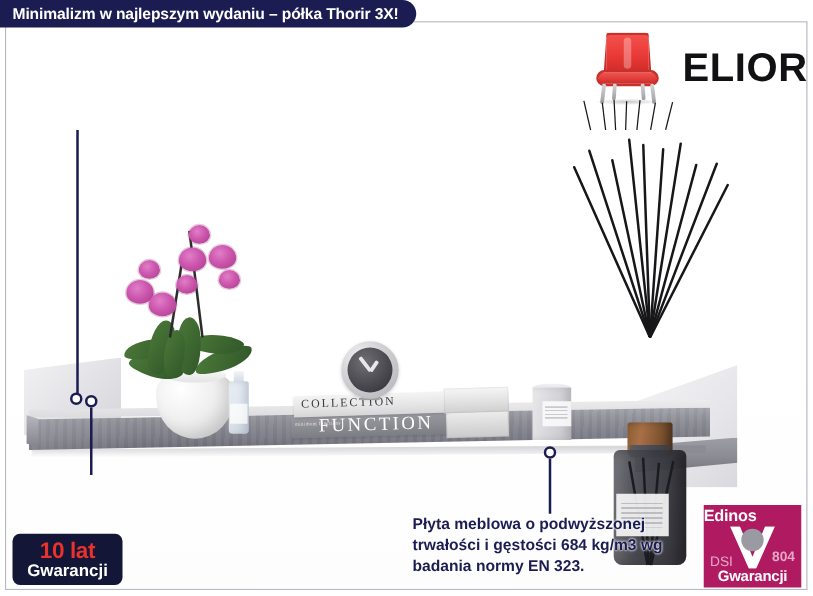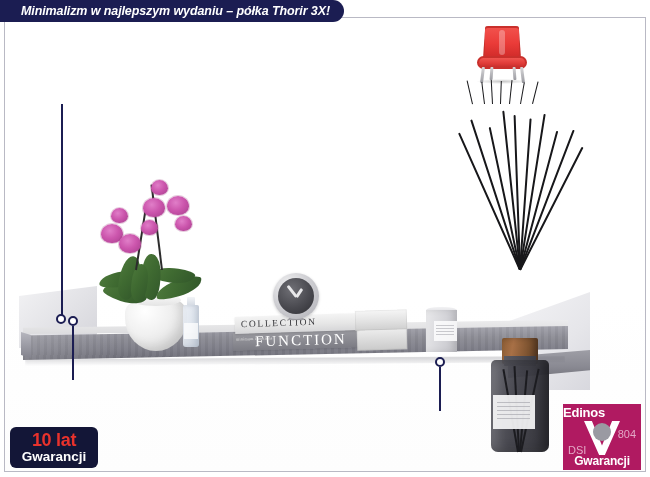--- a/index.html
+++ b/index.html
@@ -11,21 +11,21 @@
   
   .frame {
     position:absolute; left:4px; top:17px; width:642px; height:455px;
     border:1px solid #b9b9c4; background:#ffffff;
   }
 
   
   .ribbon {
     position:absolute; left:0px; top:0px; height:22px;
     background:#1b1d52; border-radius:0 11px 11px 0;
-    padding:0 14px 0 21px; display:flex; align-items:center; z-index:40;font-style:italic;
+    padding:0 14px 0 10px; display:flex; align-items:center; z-index:40;
   }
   .ribbon-text {
     color:#ffffff; font-size:12.5px; font-weight:bold; letter-spacing:-0.1px;
     white-space:nowrap;
   }
 
   
   .scene { position:absolute; left:5px; top:18px; width:640px; height:453px; overflow:hidden; }
 
   
@@ -327,21 +327,21 @@
     clip-path:polygon(0% 0%, 22% 0%, 50% 72%, 78% 0%, 100% 0%, 58% 100%, 42% 100%);
   }
   .edinos-circle {
     position:absolute; left:30px; top:19px; width:18px; height:18px;
     border-radius:50%; background:#9a9aa2;
   }
   .edinos-dsi {
     position:absolute; left:5px; top:40px; color:#e3a8c6; font-size:11px; font-weight:normal;
   }
   .edinos-804 {
-    position:absolute; right:5px; top:24px; color:#e3a8c6; font-size:11px; font-weight:normal;padding-left:23px;
+    position:absolute; right:5px; top:36px; color:#e3a8c6; font-size:11px; font-weight:bold;padding-left:23px;
   }
   .edinos-standards {
     position:absolute; left:0; bottom:2px; width:78px; text-align:center;
     color:#ffffff; font-size:12px; font-weight:bold; letter-spacing:-.2px;
   }
 </style>
 </head>
 <body>
 
 <div id="page">
@@ -429,20 +429,21 @@
         <div class="diff-reed-inner" style="left:26px; height:84px; transform:rotate(-10deg);"></div>
         <div class="diff-reed-inner" style="left:27px; height:86px; transform:rotate(-3deg);"></div>
         <div class="diff-reed-inner" style="left:28px; height:82px; transform:rotate(5deg);"></div>
         <div class="diff-reed-inner" style="left:29px; height:85px; transform:rotate(12deg);"></div>
       </div>
       <div class="diff-label"></div>
       <div class="diff-label-lines"></div>
     </div>
   </div>
 
+  <div class="note note-mid">Płyta meblowa o podwyższonej trwałości i gęstości 684 kg/m3 wg badania normy EN 323.</div>
 
   <div class="lead" style="left:61px; top:104px; height:211px;"></div>
   <div class="dot" style="left:56px; top:314px;"></div>
 
   <div class="dot" style="left:68px; top:316px;"></div>
   <div class="lead" style="left:72px; top:326px; height:54px;"></div>
 
   <div class="dot" style="left:435px; top:357px;"></div>
   <div class="lead" style="left:439px; top:367px; height:44px;"></div>
 
@@ -459,20 +460,21 @@
     </div>
     <div class="sticks">
       <div class="stick" style="left:4px;  height:24px; transform:rotate(-13deg);"></div>
       <div class="stick" style="left:16px; height:22px; transform:rotate(-7deg);"></div>
       <div class="stick" style="left:24px; height:24px; transform:rotate(-3deg);"></div>
       <div class="stick" style="left:32px; height:23px; transform:rotate(2deg);"></div>
       <div class="stick" style="left:41px; height:24px; transform:rotate(6deg);"></div>
       <div class="stick" style="left:52px; height:22px; transform:rotate(10deg);"></div>
       <div class="stick" style="left:64px; height:23px; transform:rotate(14deg);"></div>
     </div>
+    <div class="elior-text">ELIOR</div>
   </div>
 
   <div class="ribbon">
     <span class="ribbon-text">Minimalizm w najlepszym wydaniu – półka Thorir 3X!</span>
   </div>
 
   <div class="warranty">
     <span class="warranty-years">10 lat</span>
     <span class="warranty-word">Gwarancji</span>
   </div>

